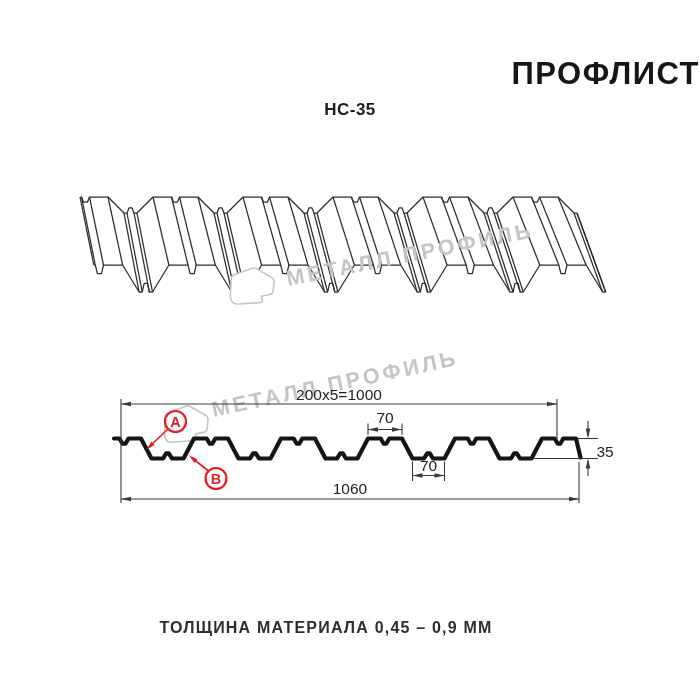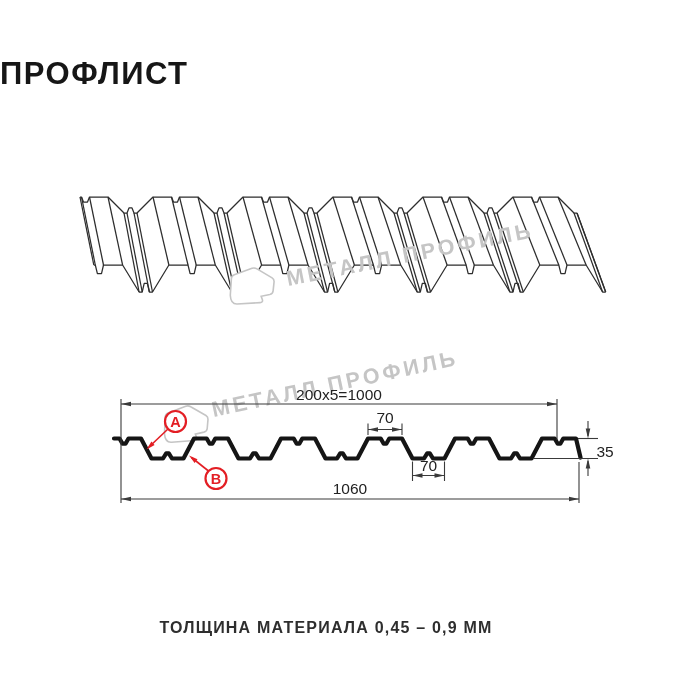--- a/index.html
+++ b/index.html
@@ -1,18 +1,18 @@
 <!DOCTYPE html>
 <html><head>
 <meta charset="utf-8">
 <style>
   html,body{margin:0;padding:0;background:#fff;}
   .page{position:relative;width:700px;height:700px;background:#fff;overflow:hidden;
         font-family:"Liberation Sans","DejaVu Sans",sans-serif;}
-  .title{position:absolute;left:0;top:56px;width:700px;text-align:left;
+  .title{position:absolute;left:0;top:56px;width:700px;text-align:right;
          font-size:31px;font-weight:800;letter-spacing:1.5px;color:#161616;}
   .subtitle{position:absolute;left:0;top:100px;width:700px;text-align:center;
          font-size:17px;font-weight:700;letter-spacing:.5px;color:#1c1c1c;}
   .footer{position:absolute;left:0;top:619px;width:652px;text-align:center;
          font-size:16px;font-weight:600;letter-spacing:1.2px;color:#2e2e2e;}
   svg{position:absolute;left:0;top:0;}
   .thin{stroke:#3a3a3a;stroke-width:1.1;fill:none;}
   .dim-arrow{fill:#3a3a3a;stroke:none;}
   .dim-text{font-size:15.5px;fill:#222;}
   .wm-text{font-size:21.5px;font-weight:700;letter-spacing:3.2px;fill:#c5c5c5;}
@@ -20,20 +20,21 @@
   .red-line{stroke:#e31e24;stroke-width:1.6;fill:none;}
   .red-fill{fill:#e31e24;stroke:none;}
   .red-circle{stroke:#e31e24;stroke-width:2.2;fill:#fff;fill-opacity:0;}
   .marker-letter{font-size:14.5px;font-weight:700;fill:#e31e24;text-anchor:middle;}
 </style>
 </head>
 <body>
 
 <div class="page">
   <div class="title">ПРОФЛИСТ</div>
+  <div class="subtitle">НС-35</div>
 
   <svg width="700" height="700" viewBox="0 0 700 700">
 
     <g>
       <path class="wm-logo" fill="none" transform="translate(156,406) rotate(-9 27 18)" d="M7.2,24.5 L10.6,8.2 C10.9,6.2 12,5.2 14,4.7 L32.5,0.9 C34.5,0.5 35.8,0.9 37.3,2.2 L51,13.2 C52.4,14.4 52.8,15.6 52.4,17.4 L50.2,26.2 C49.7,28.3 48.6,29.1 46.4,29.3 L37.6,29.9 L38.3,33.3 C38.7,35.3 37.6,36.2 35.6,36 L12.8,34.2 C8.6,33.8 6.6,30.8 7.2,24.5 Z"></path>
       <text class="wm-text" transform="translate(213.5,417) rotate(-12)">МЕТАЛЛ ПРОФИЛЬ</text>
     </g>
 
     <g id="xsec">
         <path d="M114.0,438.5 L119.5,438.5 L122.5,443.7 L125.5,443.7 L128.5,438.5 L141.0,438.5 L151.5,458.5 L163.0,458.5 L166.2,453.3 L168.8,453.3 L172.0,458.5 L183.5,458.5 L194.0,438.5 L206.7,438.5 L209.7,443.7 L212.3,443.7 L215.3,438.5 L228.0,438.5 L238.5,458.5 L250.0,458.5 L253.2,453.3 L255.8,453.3 L259.0,458.5 L270.5,458.5 L281.0,438.5 L293.7,438.5 L296.7,443.7 L299.3,443.7 L302.3,438.5 L315.0,438.5 L325.5,458.5 L337.0,458.5 L340.2,453.3 L342.8,453.3 L346.0,458.5 L357.5,458.5 L368.0,438.5 L380.7,438.5 L383.7,443.7 L386.3,443.7 L389.3,438.5 L402.0,438.5 L412.5,458.5 L424.0,458.5 L427.2,453.3 L429.8,453.3 L433.0,458.5 L444.5,458.5 L455.0,438.5 L467.7,438.5 L470.7,443.7 L473.3,443.7 L476.3,438.5 L489.0,438.5 L499.5,458.5 L511.0,458.5 L514.2,453.3 L516.8,453.3 L520.0,458.5 L531.5,458.5 L542.0,438.5 L554.7,438.5 L557.7,443.7 L560.3,443.7 L563.3,438.5 L576.0,438.5 L580.5,457.5" fill="none" stroke="#151515" stroke-width="4.2" stroke-linejoin="round" stroke-linecap="round"></path>

